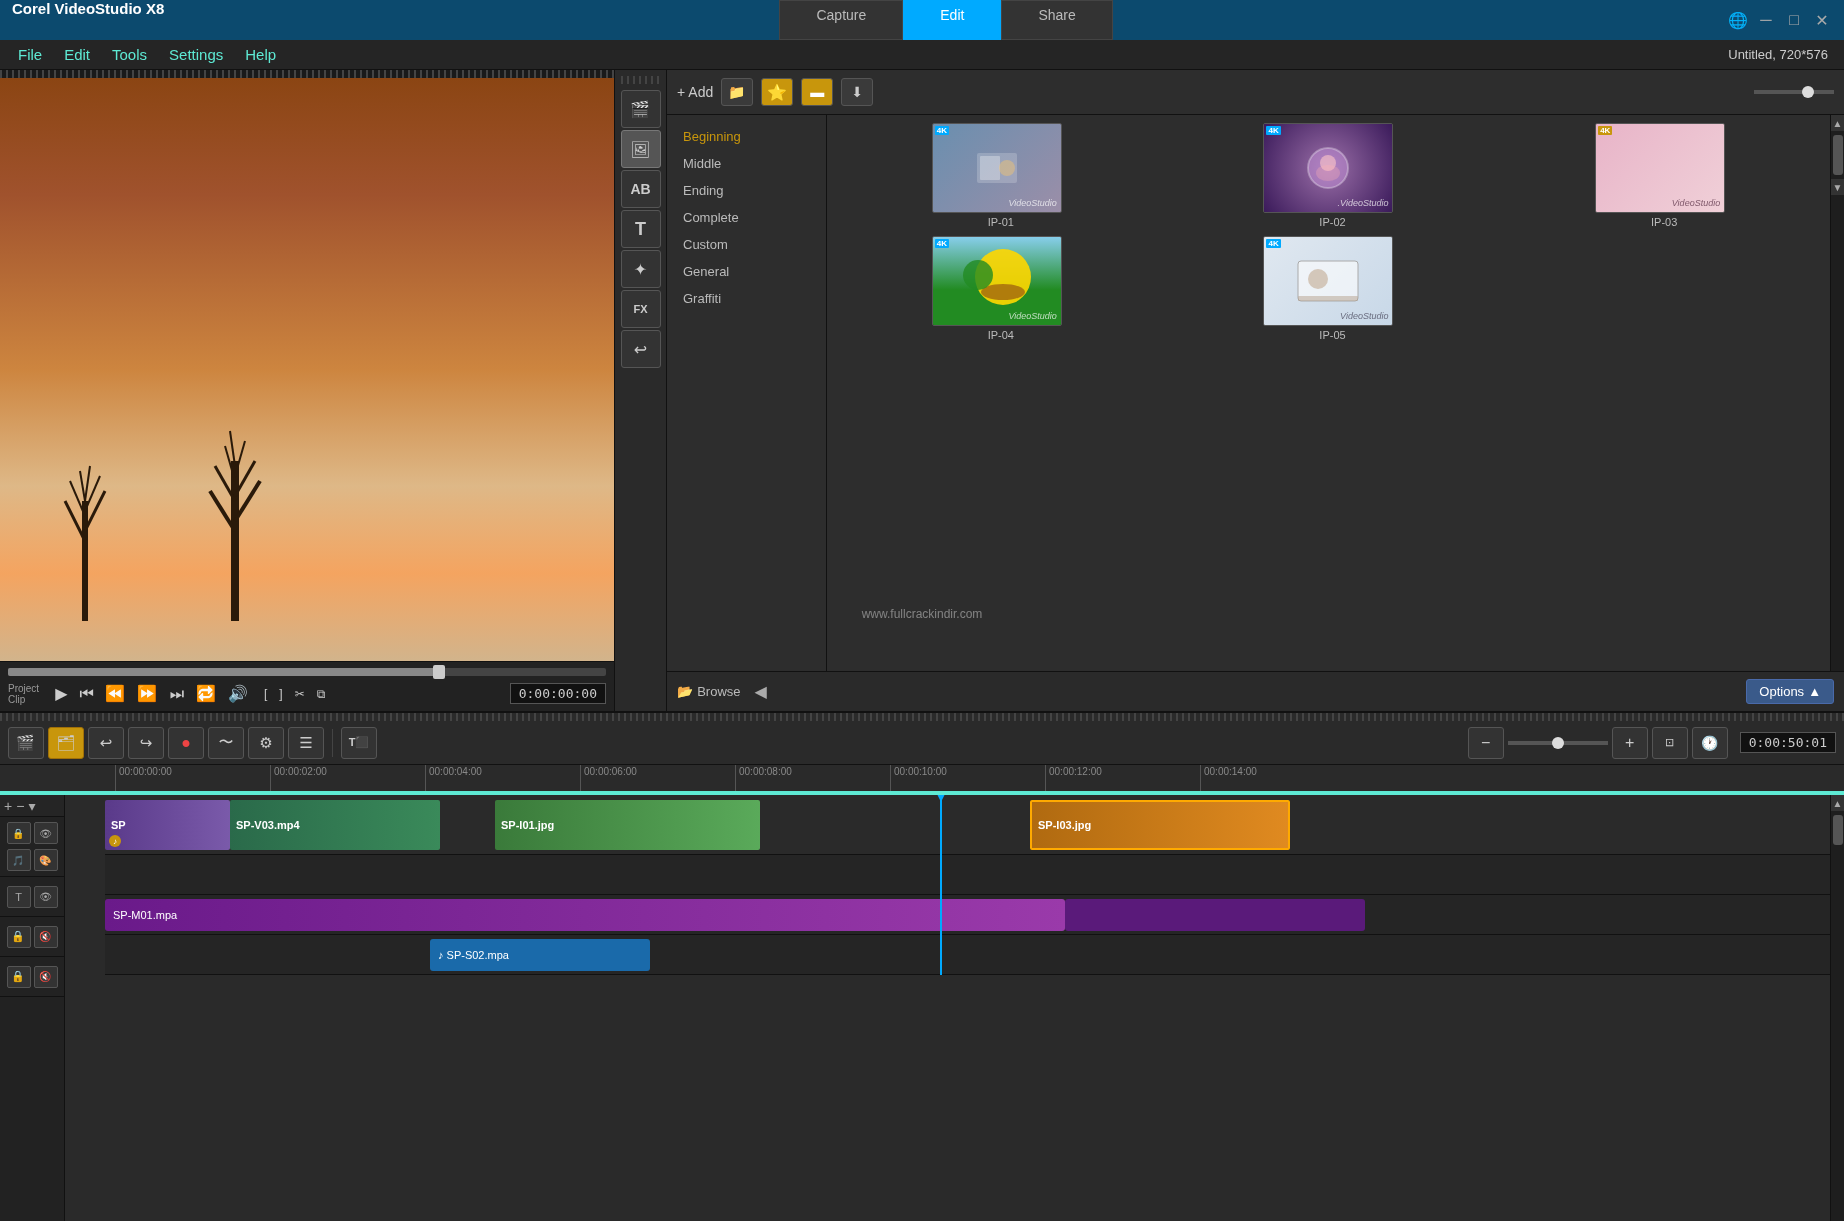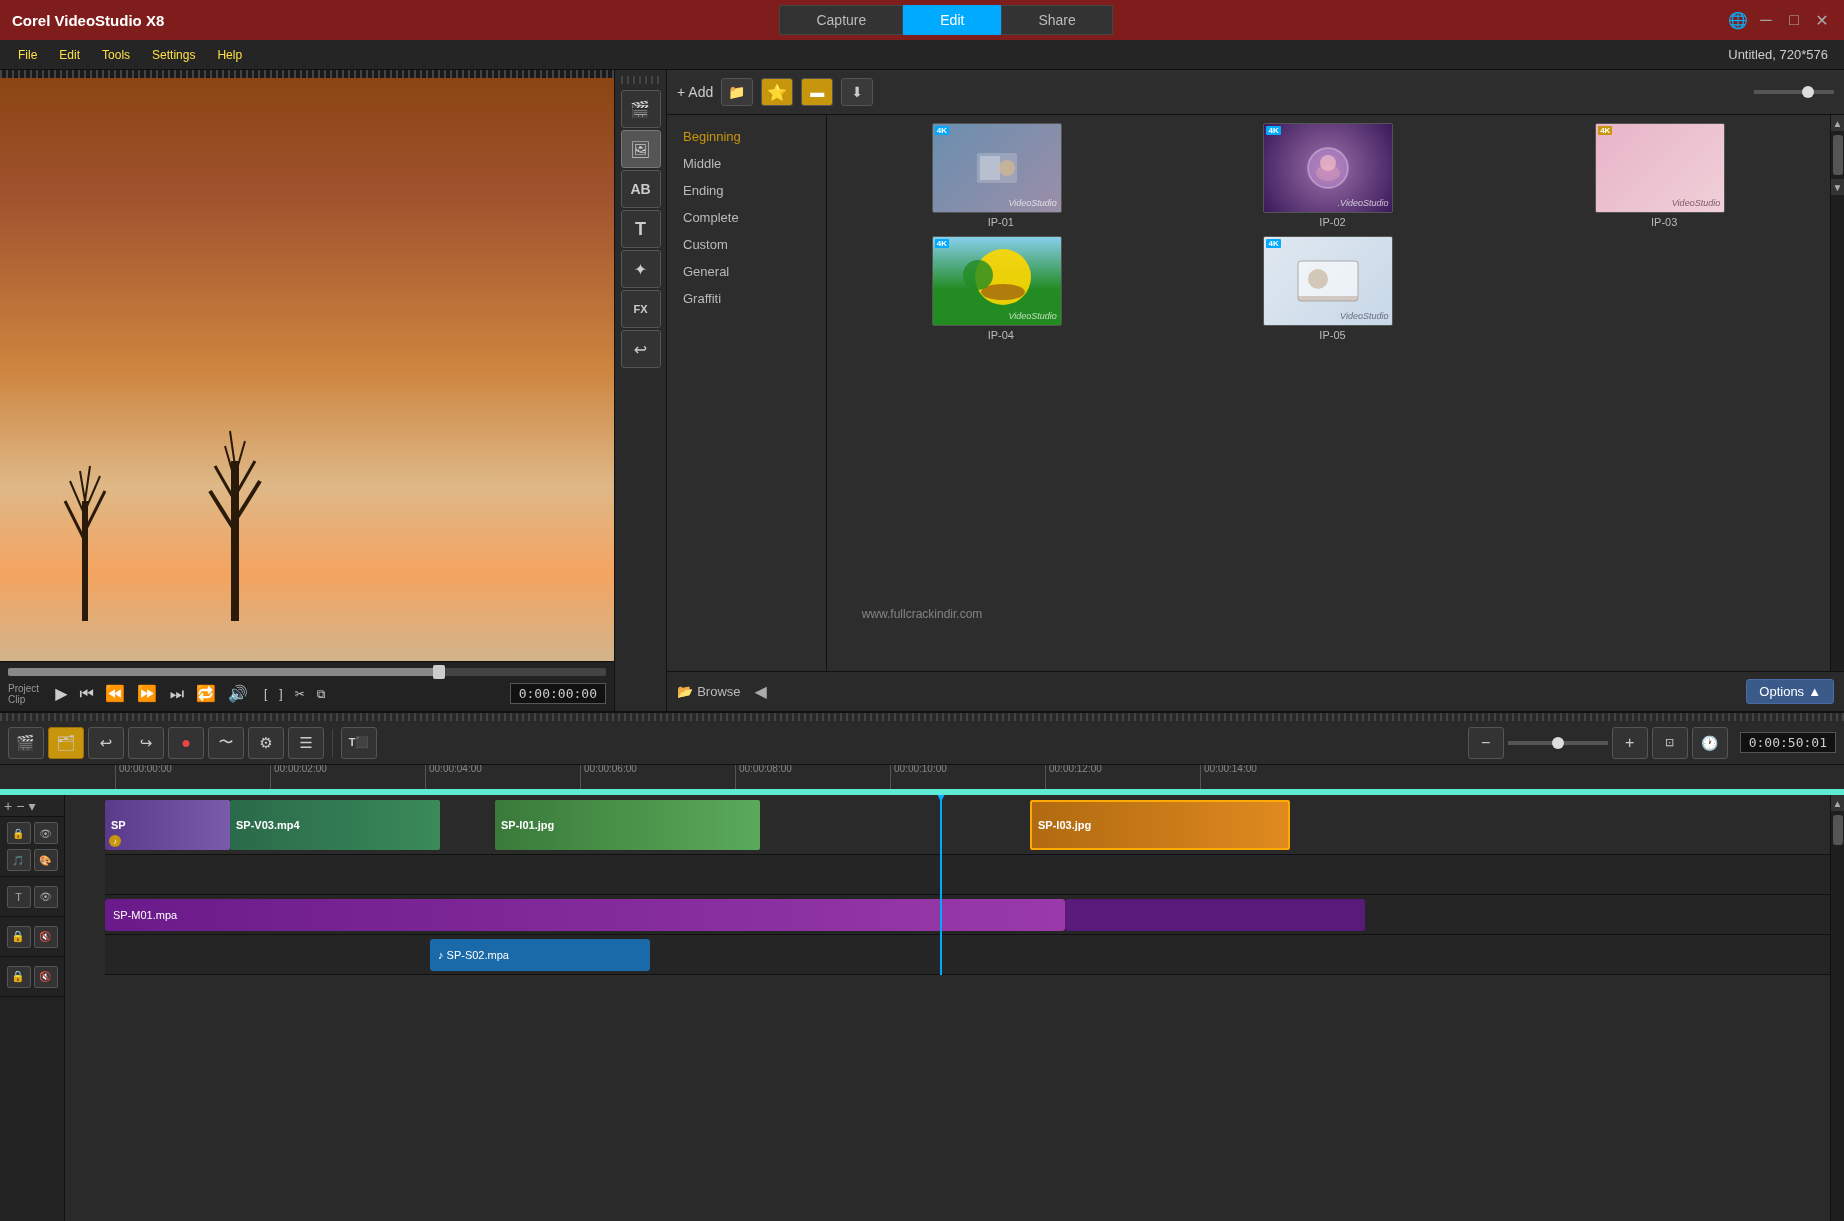--- a/index.html
+++ b/index.html
@@ -8,24 +8,23 @@
       height: 1221px;
       background: #2a2a2a;
       font-family: 'Segoe UI', Arial, sans-serif;
       font-size: 13px;
       color: #ccc;
       overflow: hidden;
     }
 
     
     #title-bar {
-      background: #7f1d1d;
+      background: #0c4a6e;
       height: 40px;
       display: flex;
-      align-items: center;
       padding: 0 12px;
       justify-content: space-between;
     }
     #title-bar .app-title {
       color: #fff;
       font-size: 15px;
       font-weight: bold;
     }
     #title-bar .window-controls {
       display: flex;
@@ -67,22 +66,22 @@
       border-bottom: 1px solid #111;
       justify-content: space-between;
     }
     #menu-bar .menu-items {
       display: flex;
       gap: 2px;
     }
     #menu-bar .menu-item {
       padding: 4px 10px;
       cursor: pointer;
-      color: #fde047;
-      font-size: 12px;
+      color: #5eead4;
+      font-size: 15px;
     }
     #menu-bar .project-info {
       color: #ccc;
       font-size: 13px;
       margin-right: 8px;
     }
 
     
     #preview-panel {
       width: 615px;
@@ -441,23 +440,22 @@
       padding: 2px 8px;
       font-family: monospace;
       margin-left: 8px;
     }
 
     
     #timeline-ruler {
       height: 30px;
       background: #2a2a2a;
       display: flex;
-      align-items: center;
       padding-left: 115px;
-      border-bottom: 6px solid #5eead4;
+      border-bottom: 4px solid #5eead4;
       overflow: hidden;
     }
     .ruler-marks {
       display: flex;
       gap: 0;
       font-size: 10px;
       color: #888;
     }
     .ruler-mark {
       width: 155px;

